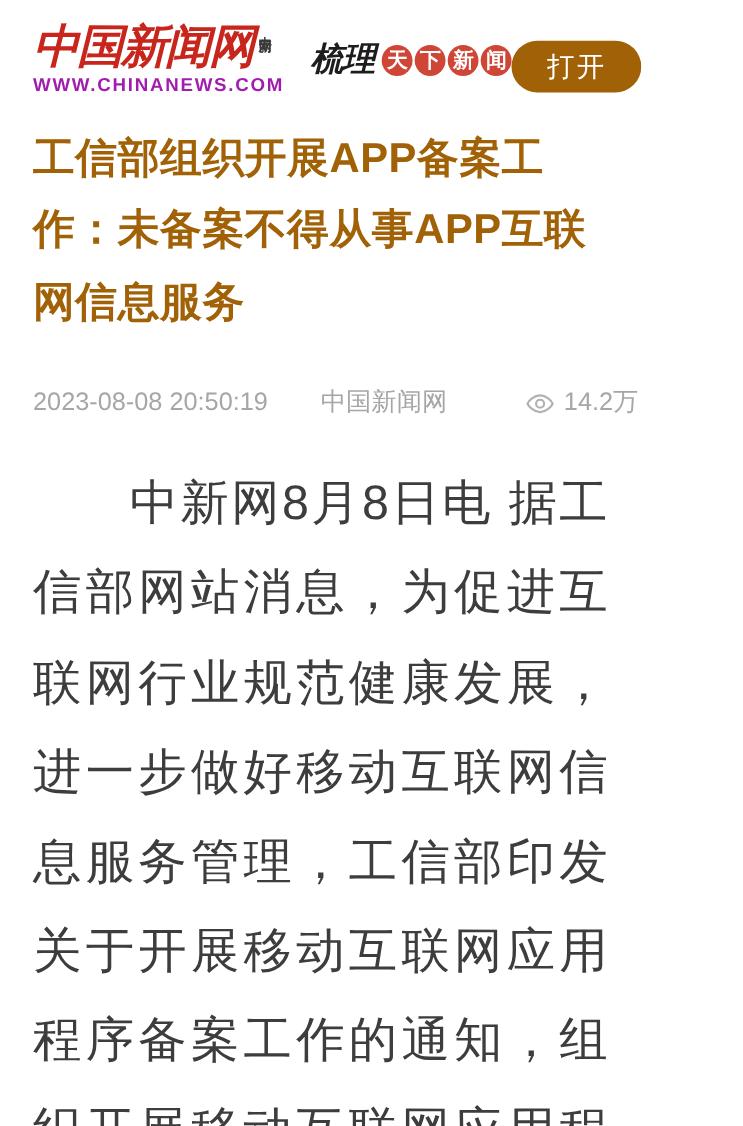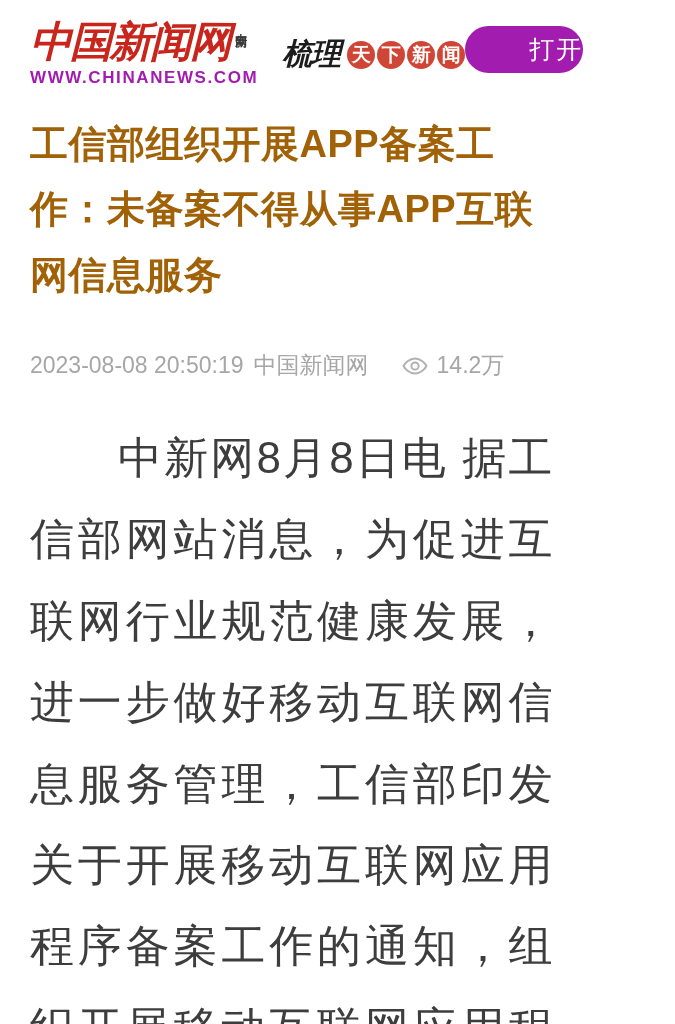--- a/index.html
+++ b/index.html
@@ -70,53 +70,53 @@
     font-family: "DejaVu Serif", serif;
     font-weight: bold;
     font-size: 19px;
     display: flex;
     align-items: center;
     justify-content: center;
     margin-left: 2px;
   }
   .open-btn {
     border: none;
-    background: #a21caf;
+    background: #a16207;
     color: #ffffff;
     font-family: "Liberation Sans", sans-serif;
     font-size: 25px;
     width: 118px;
     height: 47px;
     border-radius: 24px;
-    margin-top: 6px;
+    margin-top: 17px;
     cursor: pointer;
     letter-spacing: 2px;
     flex-shrink: 0;
-    text-align: right;
   }
 
   
   .article-title {
     margin: 16px 30px 0 30px;
     font-size: 38px;
     font-weight: bold;
     color: #a16207;
     line-height: 1.72;
     letter-spacing: 0.5px;
   }
   .article-meta {
     margin: 42px 30px 0 30px;
     display: flex;
     align-items: center;
     font-size: 23px;
     color: #a6a6a6;
     white-space: nowrap;
+    gap: 38px;
   }
   .meta-time { margin-right: 10px; }
-  .meta-views { display: flex; align-items: center; margin-left: 32px; }
+  .meta-views { display: flex; align-items: flex-end; margin-left: 32px; }
   .eye-icon { display: inline-flex; margin-right: 8px; }
   .article-body {
     margin: 36px 30px 0 30px;
     font-size: 44px;
     color: #3d3d3d;
     line-height: 1.85;
     text-align: justify;
     text-indent: 2em;
     letter-spacing: 0.5px;
     word-break: break-all;

